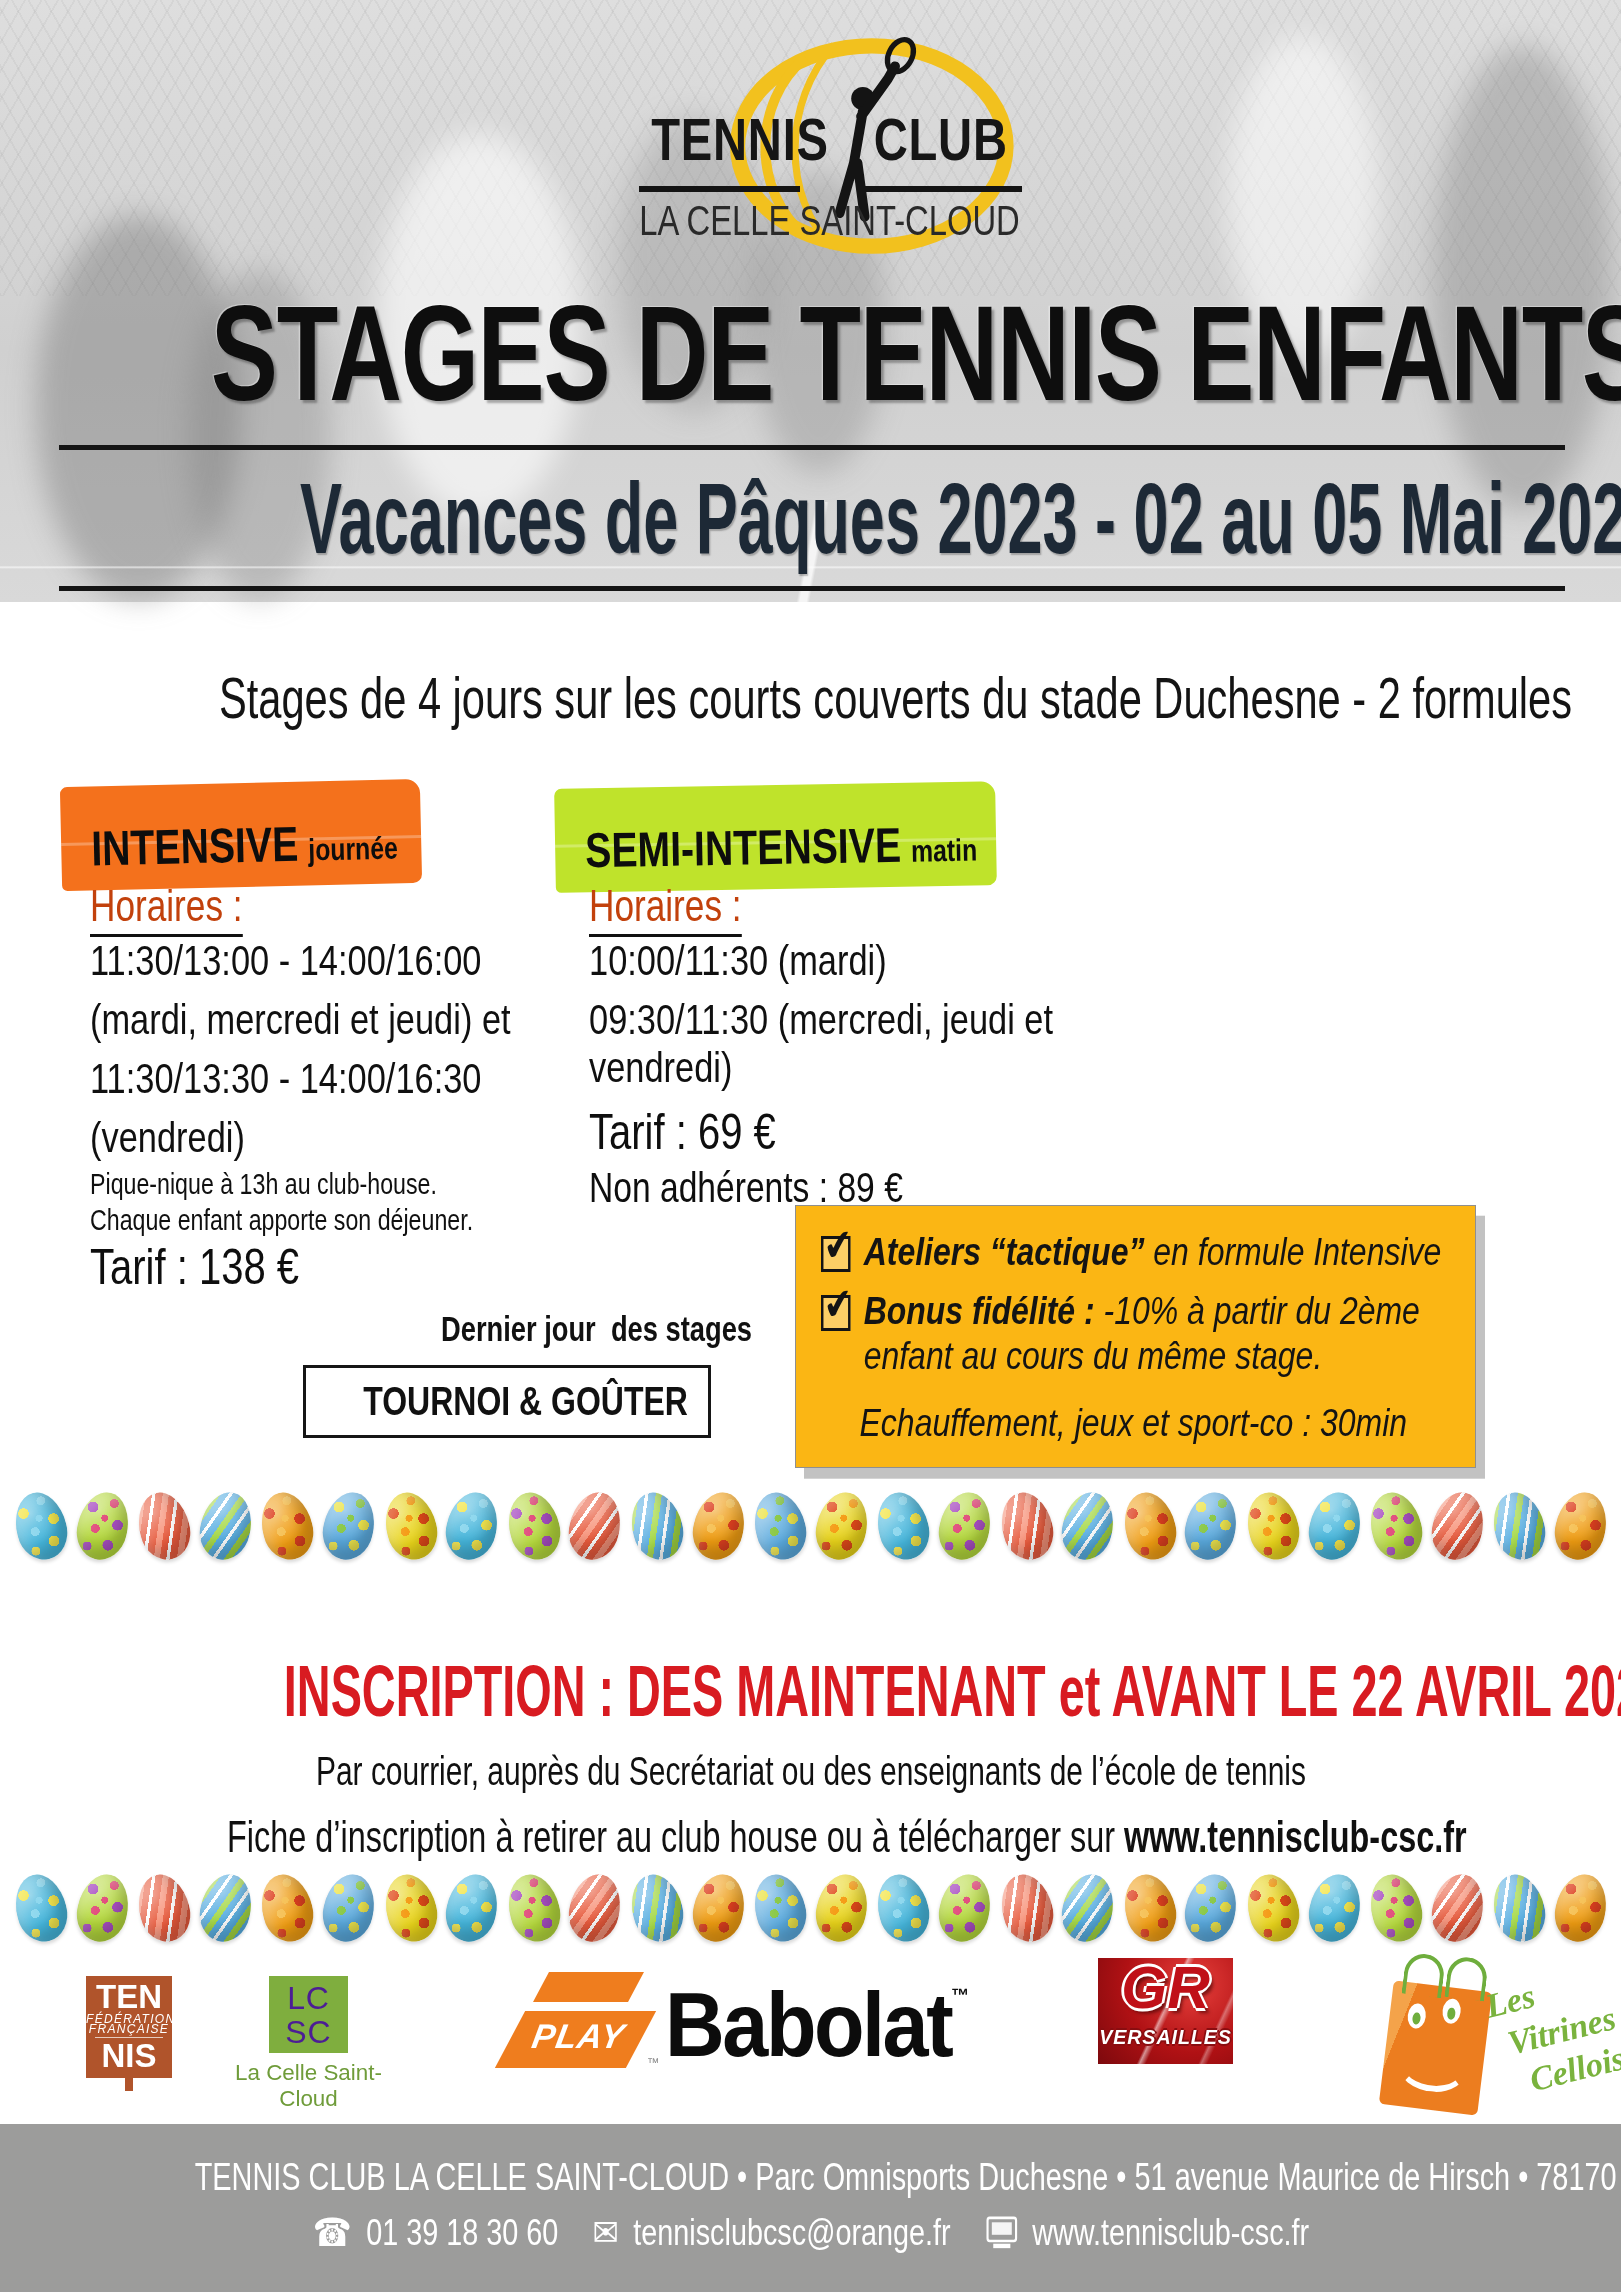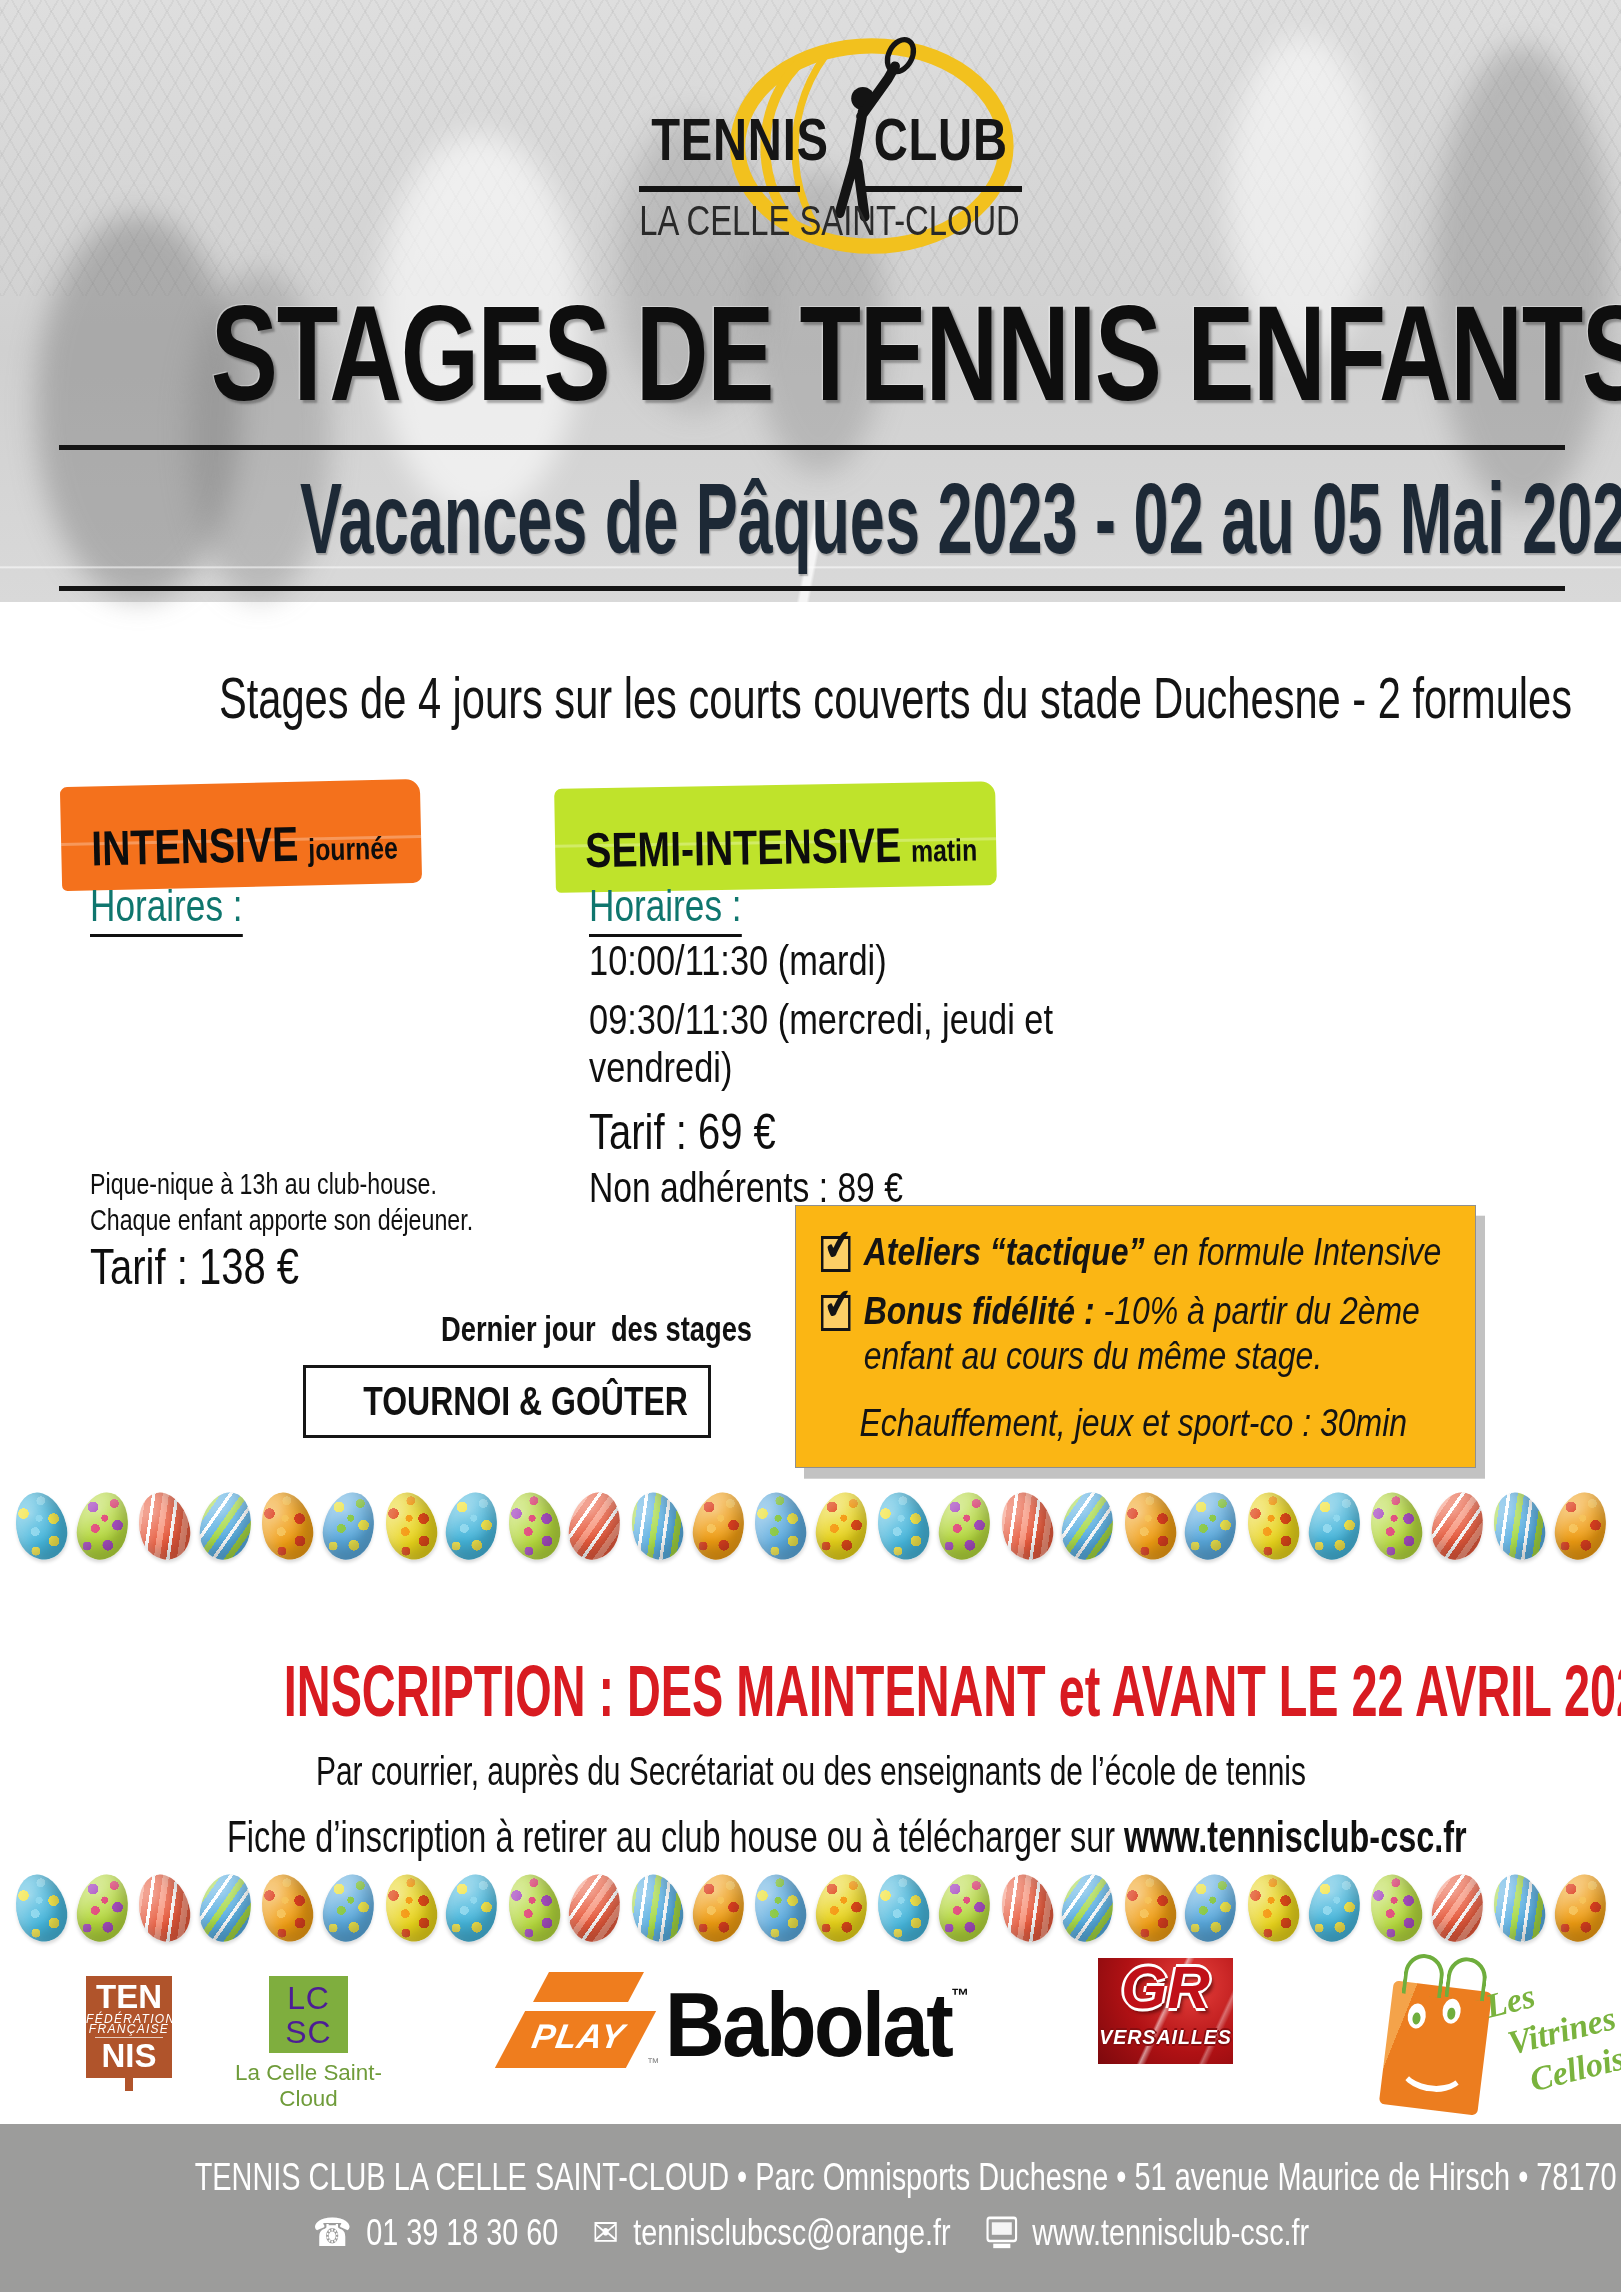--- a/index.html
+++ b/index.html
@@ -40,21 +40,21 @@
     font-size:57px;color:#141414;transform:scaleX(.73);transform-origin:50% 0;white-space:nowrap;}
   
   .hl{position:absolute;height:104px;border-radius:7.2px 14.3px 9px 5.4px;}
   .hl::before{content:"";position:absolute;left:0;top:54%;width:100%;height:2.7px;background:rgba(255,255,255,.28);}
   .hl-inner{position:absolute;left:30px;bottom:14.3px;white-space:nowrap;
     transform:scaleX(.8);transform-origin:0 100%;}
   .hl-label{font-size:49px;font-weight:bold;color:#0d0d0d;}
   .hl-sub{font-size:31px;font-weight:bold;color:#0d0d0d;margin-left:12.5px;}
   
   .cx{transform:scaleX(.8);transform-origin:0 50%;white-space:nowrap;display:block;}
-  .hours-title{position:absolute;font-size:44px;color:#0f766e;}
+  .hours-title{position:absolute;font-size:44px;color:#c2410c;}
   .hours-title .ul{border-bottom:3.6px solid #101010;padding-bottom:3.6px;}
   .sched-wrap{position:absolute;}
   .sched-line{font-size:43px;line-height:59px;color:#101010;}
   #semi-hours .sched-line:nth-child(3){line-height:47px;margin-top:-5.4px;}
   .note-line{font-size:29px;line-height:36px;color:#101010;}
   .price{position:absolute;font-size:50px;color:#0e0e0e;}
   .price-nm{position:absolute;font-size:42px;color:#0e0e0e;}
   .dernier{position:absolute;left:441px;top:1309px;font-size:35px;font-weight:bold;
     white-space:pre;transform:scaleX(.78);transform-origin:0 0;}
   .tournoi-box{position:absolute;left:303px;top:1365px;width:408px;height:73px;
@@ -175,20 +175,26 @@
   <div class="intro-line">Stages de 4 jours sur les courts couverts du stade Duchesne - 2 formules</div>
 
   <div class="hl" id="hl-int" style="left: 61px; top: 783px; width: 360px; transform: rotate(-1.3deg); background: rgb(244, 113, 28);">
     <div class="hl-inner">
       <span class="hl-label">INTENSIVE</span><span class="hl-sub">journée</span>
     </div>
   </div>
   <div class="hours-title" style="left:90px;top:881px;">
     <span class="cx"><span class="ul">Horaires :</span></span>
   </div>
+  <div class="sched-wrap" style="left:90px;top:931px;" id="int-hours">
+      <div class="sched-line cx">11:30/13:00 - 14:00/16:00</div>
+      <div class="sched-line cx">(mardi, mercredi et jeudi) et</div>
+      <div class="sched-line cx">11:30/13:30 - 14:00/16:30</div>
+      <div class="sched-line cx">(vendredi)</div>
+    </div>
   <div class="sched-wrap" style="left:90px;top:1166px;">
     <div class="note-line cx">Pique-nique à 13h au club-house.</div>
     <div class="note-line cx">Chaque enfant apporte son déjeuner.</div>
   </div>
   <div class="price" style="left:90px;top:1238px;">
       <span class="cx">Tarif : 138 €</span>
     </div>
 
   <div class="dernier">Dernier jour  des stages</div>
   <div class="tournoi-box">

